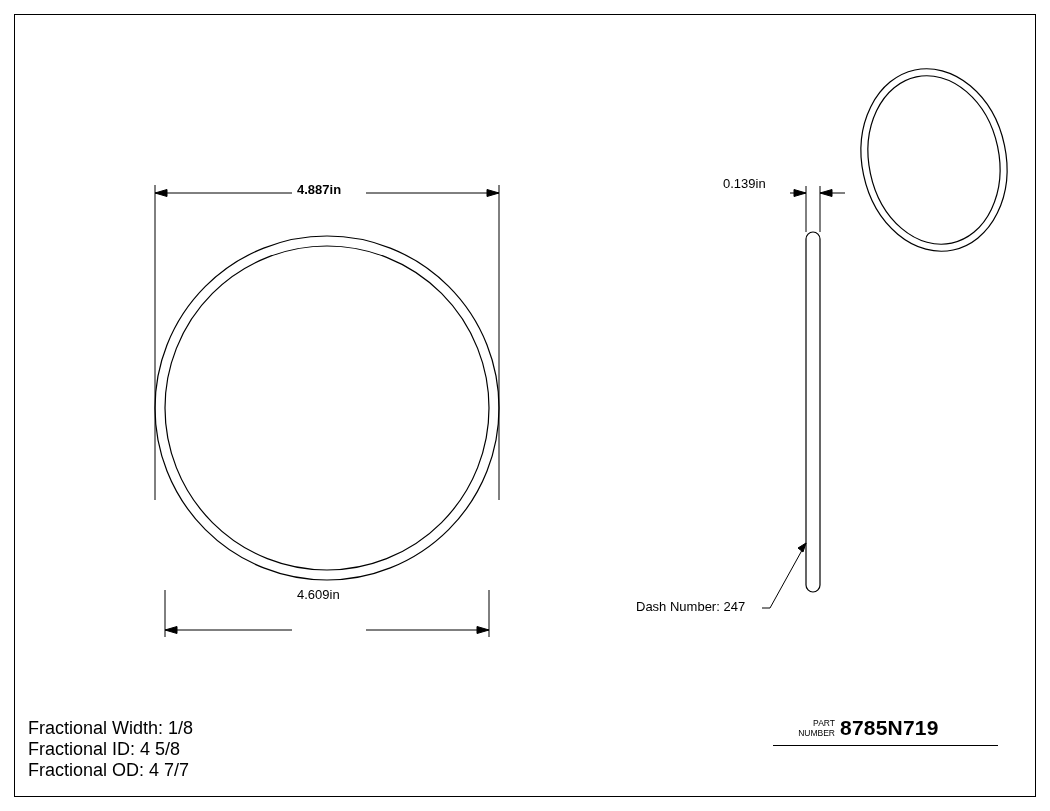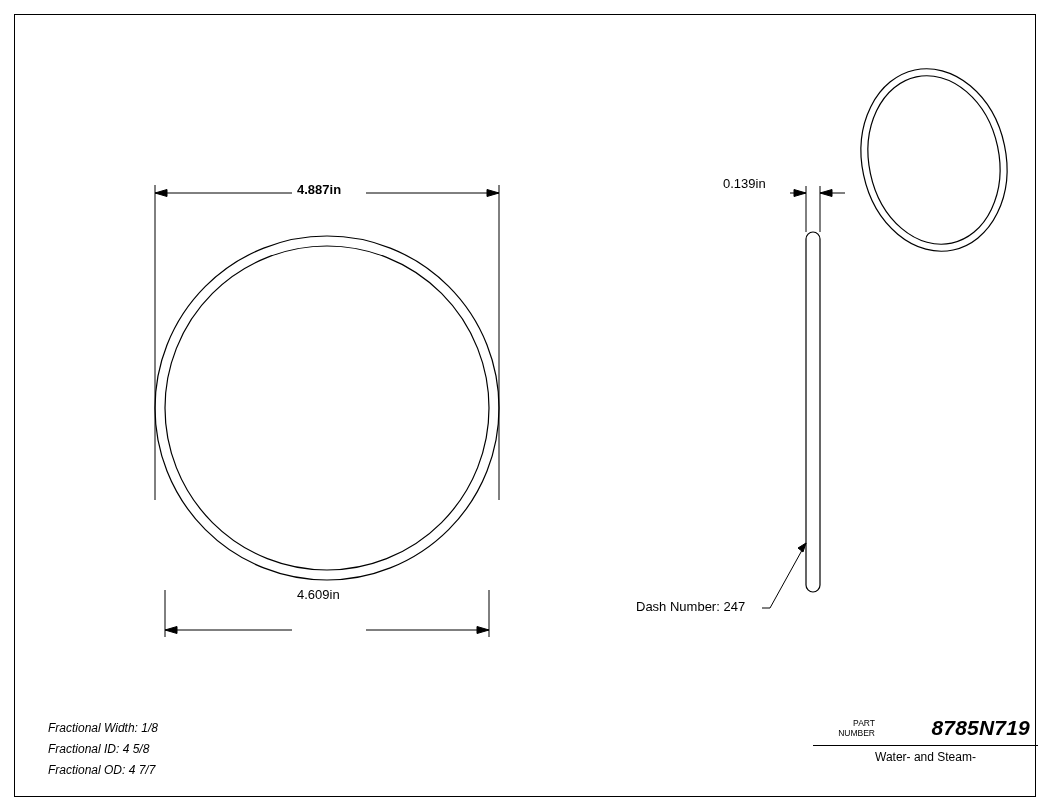--- a/index.html
+++ b/index.html
@@ -45,32 +45,31 @@
   }
   
   #dim-od-label { left: 297px; top: 182px; font-weight: bold; }
   #dim-id-label { left: 297px; top: 587px; }
   #dim-width-label { left: 723px; top: 176px; }
   #dash-label { left: 636px; top: 599px; }
 
   
   #notes {
     position: absolute;
-    left: 48px;
+    left: 28px;
     top: 718px;
-    font-size: 12px;
+    font-size: 18px;
     line-height: 21px;
-    font-style: italic;
   }
   #notes div { white-space: nowrap; }
 
   
   #titleblock {
     position: absolute;
-    left: 813px;
+    left: 773px;
     top: 711px;
     width: 225px;
     height: 75px;
     box-sizing: border-box;
   }
   #titleblock .tb-top {
     display: flex;
     align-items: center;
     height: 34px;
     border-bottom: 1px solid #000000;
@@ -81,23 +80,22 @@
     text-align: right;
     width: 62px;
     padding-right: 5px;
     color: #000000;
   }
   #titleblock .tb-pnvalue {
     font-size: 21px;
     font-weight: bold;
     letter-spacing: 0.2px;
     flex: 1;
-    text-align: right;
+    text-align: left;
     padding-right: 8px;
-    font-style: italic;
   }
   #titleblock .tb-desc {
     height: 40px;
     font-size: 12px;
     line-height: 17px;
     text-align: center;
     padding-top: 3px;
   }
 </style>
 </head>
@@ -174,17 +172,16 @@
 
   <div id="titleblock">
     <div class="tb-top">
       <div class="tb-pnlabel">
         <div>PART</div>
         <div>NUMBER</div>
       </div>
       <div class="tb-pnvalue">8785N719</div>
     </div>
     <div class="tb-desc">
-      <div>Water- and Steam-</div>
     </div>
   </div>
 
 </div>
 
 </body></html>

